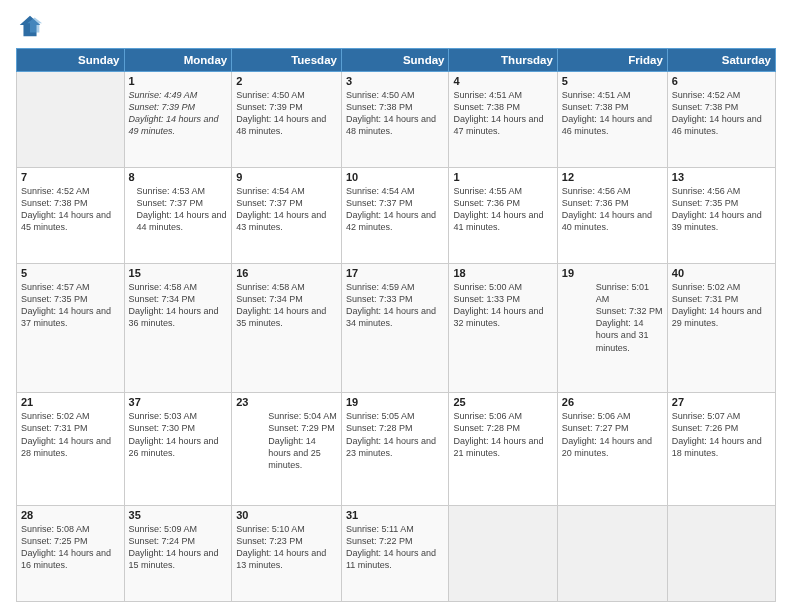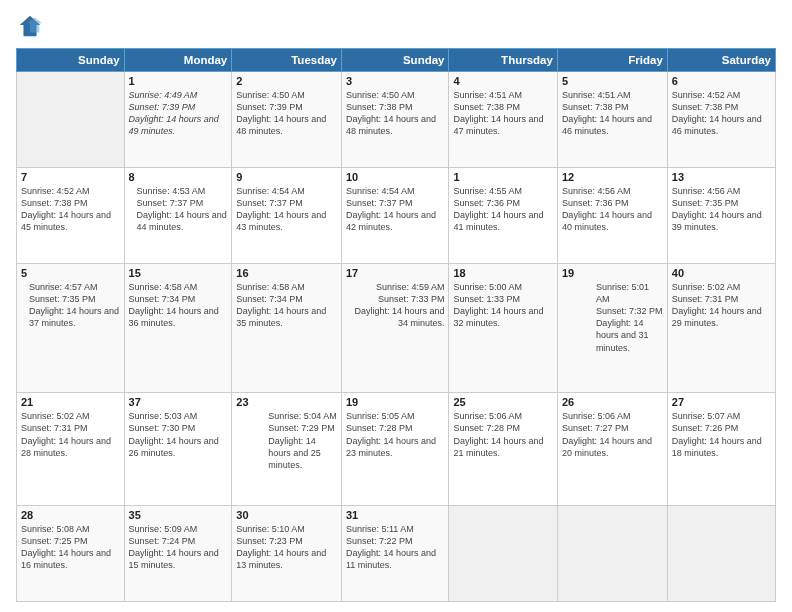--- a/index.html
+++ b/index.html
@@ -217,39 +217,39 @@
           <td>
             <span class="day-number">13</span>
             <div class="day-info" style="white-space: pre-line;">Sunrise: 4:56 AM
 Sunset: 7:35 PM
 Daylight: 14 hours and 39 minutes.</div>
           </td>
         </tr>
         <tr>
           <td>
             <span class="day-number">5</span>
-            <div class="day-info" style="white-space: pre-line; margin-left: 8px;">Sunrise: 4:57 AM
+            <div class="day-info" style="white-space: pre-line;">Sunrise: 4:57 AM
 Sunset: 7:35 PM
 Daylight: 14 hours and 37 minutes.</div>
           </td>
           <td>
             <span class="day-number">15</span>
             <div class="day-info" style="white-space: pre-line;">Sunrise: 4:58 AM
 Sunset: 7:34 PM
 Daylight: 14 hours and 36 minutes.</div>
           </td>
           <td>
             <span class="day-number">16</span>
             <div class="day-info" style="white-space: pre-line;">Sunrise: 4:58 AM
 Sunset: 7:34 PM
 Daylight: 14 hours and 35 minutes.</div>
           </td>
           <td>
             <span class="day-number">17</span>
-            <div class="day-info" style="white-space: pre-line; text-align: right;">Sunrise: 4:59 AM
+            <div class="day-info" style="white-space: pre-line;">Sunrise: 4:59 AM
 Sunset: 7:33 PM
 Daylight: 14 hours and 34 minutes.</div>
           </td>
           <td>
             <span class="day-number">18</span>
             <div class="day-info" style="white-space: pre-line;">Sunrise: 5:00 AM
 Sunset: 1:33 PM
 Daylight: 14 hours and 32 minutes.</div>
           </td>
           <td>

